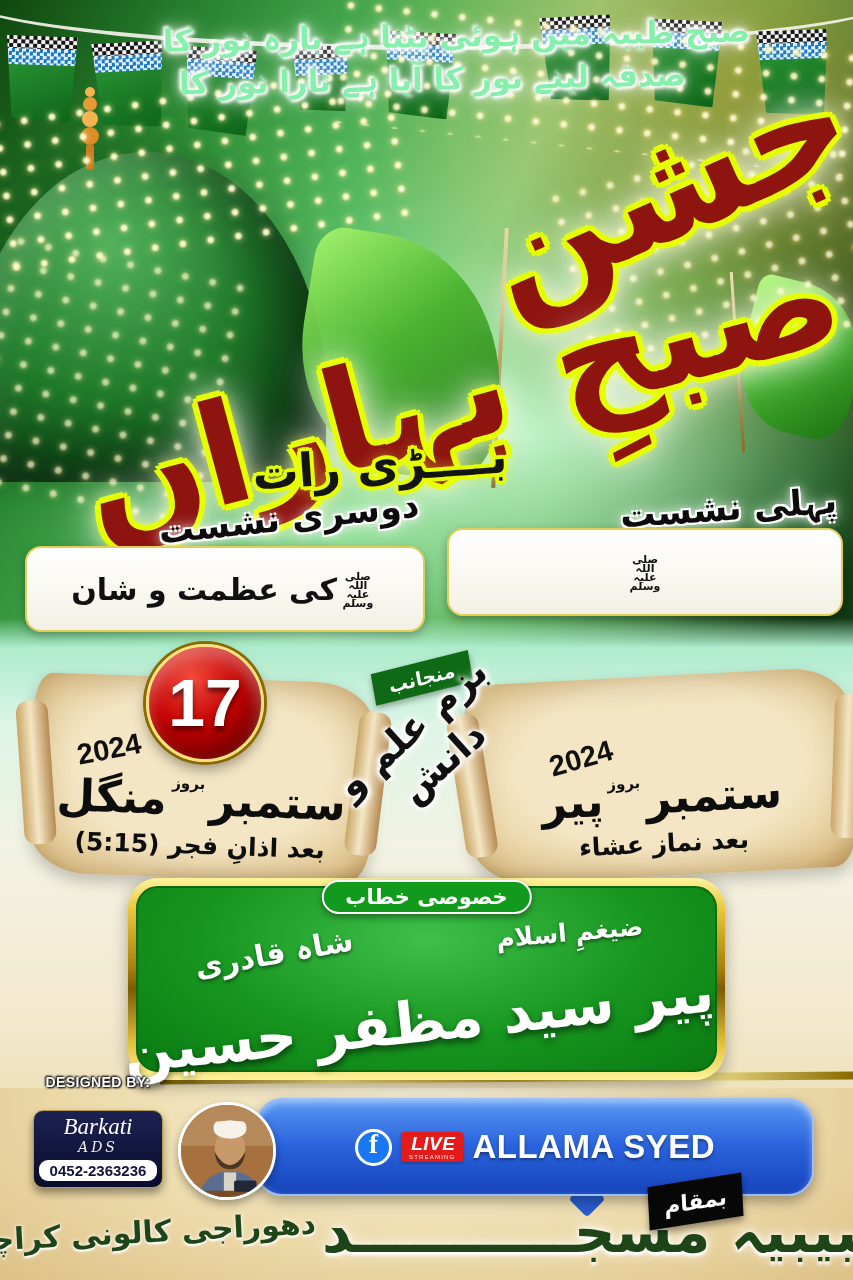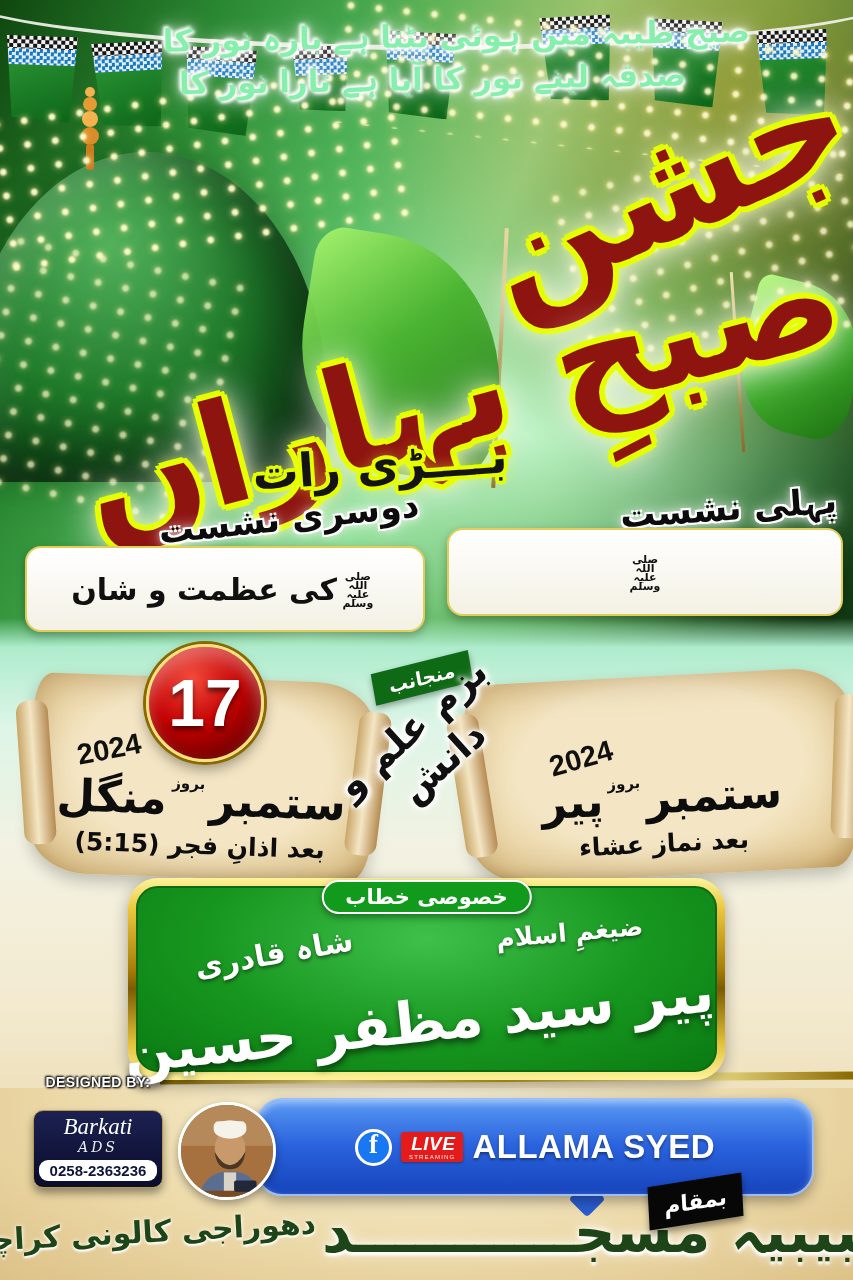--- a/index.html
+++ b/index.html
@@ -285,21 +285,21 @@
       <div class="address-subname">شاہ قادری</div>
       <div class="address-name">پیر سید مظفر حسین</div>
     </div>
   </div>
 
   <div class="designer">
     <div class="designer-label">DESIGNED BY:</div>
     <div class="designer-box">
       <div class="designer-brand">Barkati</div>
       <div class="designer-brand-sub">ADS</div>
-      <div class="designer-phone">0258-2363236</div>
+      <div class="designer-phone">0452-2363236</div>
     </div>
   </div>
 
   <div class="speaker-photo">
     <svg width="98" height="98" viewBox="0 0 96 96">
       <rect x="0" y="0" width="96" height="96" fill="#a6713f"></rect>
       <rect x="0" y="0" width="96" height="40" fill="#b5895a"></rect>
       <ellipse cx="48" cy="42" rx="15" ry="17" fill="#c89a6b"></ellipse>
       <ellipse cx="48" cy="24" rx="16" ry="9" fill="#f5f2ea"></ellipse>
       <rect x="32" y="16" width="32" height="11" rx="5" fill="#f5f2ea"></rect>

